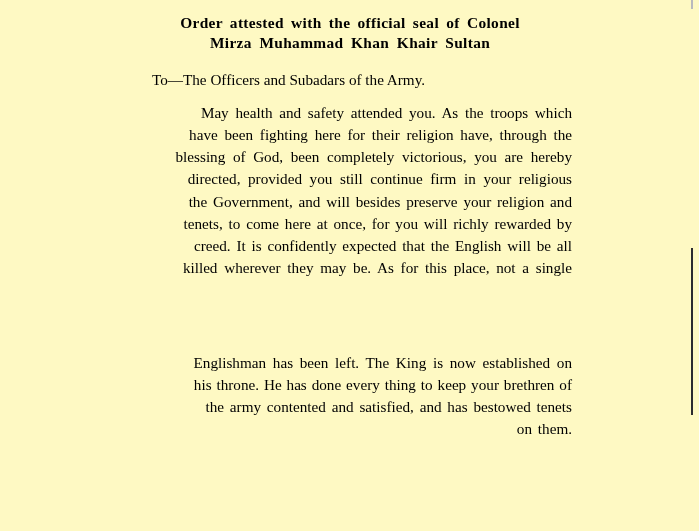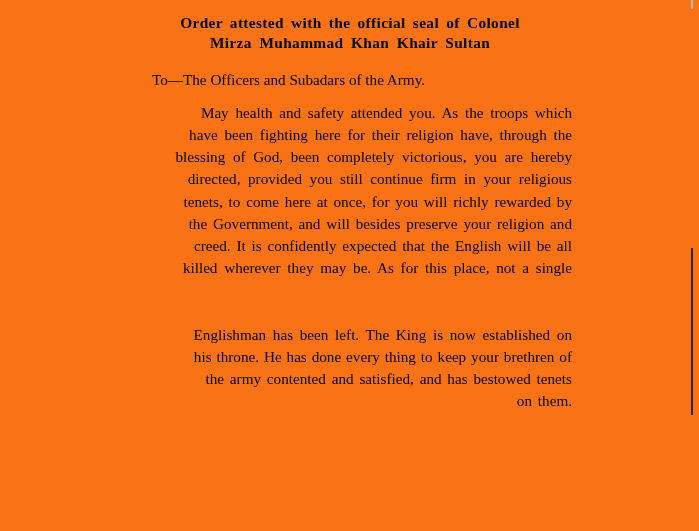--- a/index.html
+++ b/index.html
@@ -13,21 +13,21 @@
     font-family: "Liberation Serif", "DejaVu Serif", serif;
     color: #000000;
     overflow: hidden;
     position: relative;
   }
 
   
   .scan-page {
     position: absolute;
     inset: 0;
-    background: #f97316;
+    background: #fef9c3;
     font-family: Liberation Serif, serif;
   }
 
   
   .scan-edge-line {
     position: absolute;
     left: 691px;
     top: 248px;
     width: 2px;
     height: 167px;
@@ -98,20 +98,21 @@
   .ws-3  { word-spacing: 2.9px; }
   .ws-4  { word-spacing: 3.8px; }
 
   
   .block-gap {
     height: 45px;
   }
 
   .second-block {
     padding-top: 0;
+    margin-top: 28px;
   }
 </style>
 </head>
 <body>
 
 <div class="scan-page">
 
   <div class="text-column">
 
     <div class="doc-heading">
@@ -119,22 +120,22 @@
       <span class="hl hl-2">Mirza Muhammad Khan Khair Sultan</span>
     </div>
 
     <p class="salutation">To—The Officers and Subadars of the Army.</p>
 
     <div class="body-block">
       <p class="body-line indent ws-3">May health and safety attended you.  As the troops which</p>
       <p class="body-line ws-3">have been fighting here for their religion have, through the</p>
       <p class="body-line ws-4">blessing of God, been completely victorious, you are hereby</p>
       <p class="body-line ws-4">directed, provided you still continue firm in your religious</p>
+      <p class="body-line ws-2">the Government, and will besides preserve your religion and</p>
       <p class="body-line ws-2">tenets, to come here at once, for you will richly rewarded by</p>
-      <p class="body-line ws-2">the Government, and will besides preserve your religion and</p>
       <p class="body-line ws-2">creed.  It is confidently expected that the English will be all</p>
       <p class="body-line ws-3">killed wherever they may be.  As for this place, not a single</p>
     </div>
 
     <div class="block-gap"></div>
 
     <div class="body-block second-block">
       <p class="body-line ws-3">Englishman has been left.  The King is now established on</p>
       <p class="body-line ws-1">his throne.  He has done every thing to keep your brethren of</p>
       <p class="body-line ws-2">the army contented and satisfied, and has bestowed tenets</p>

